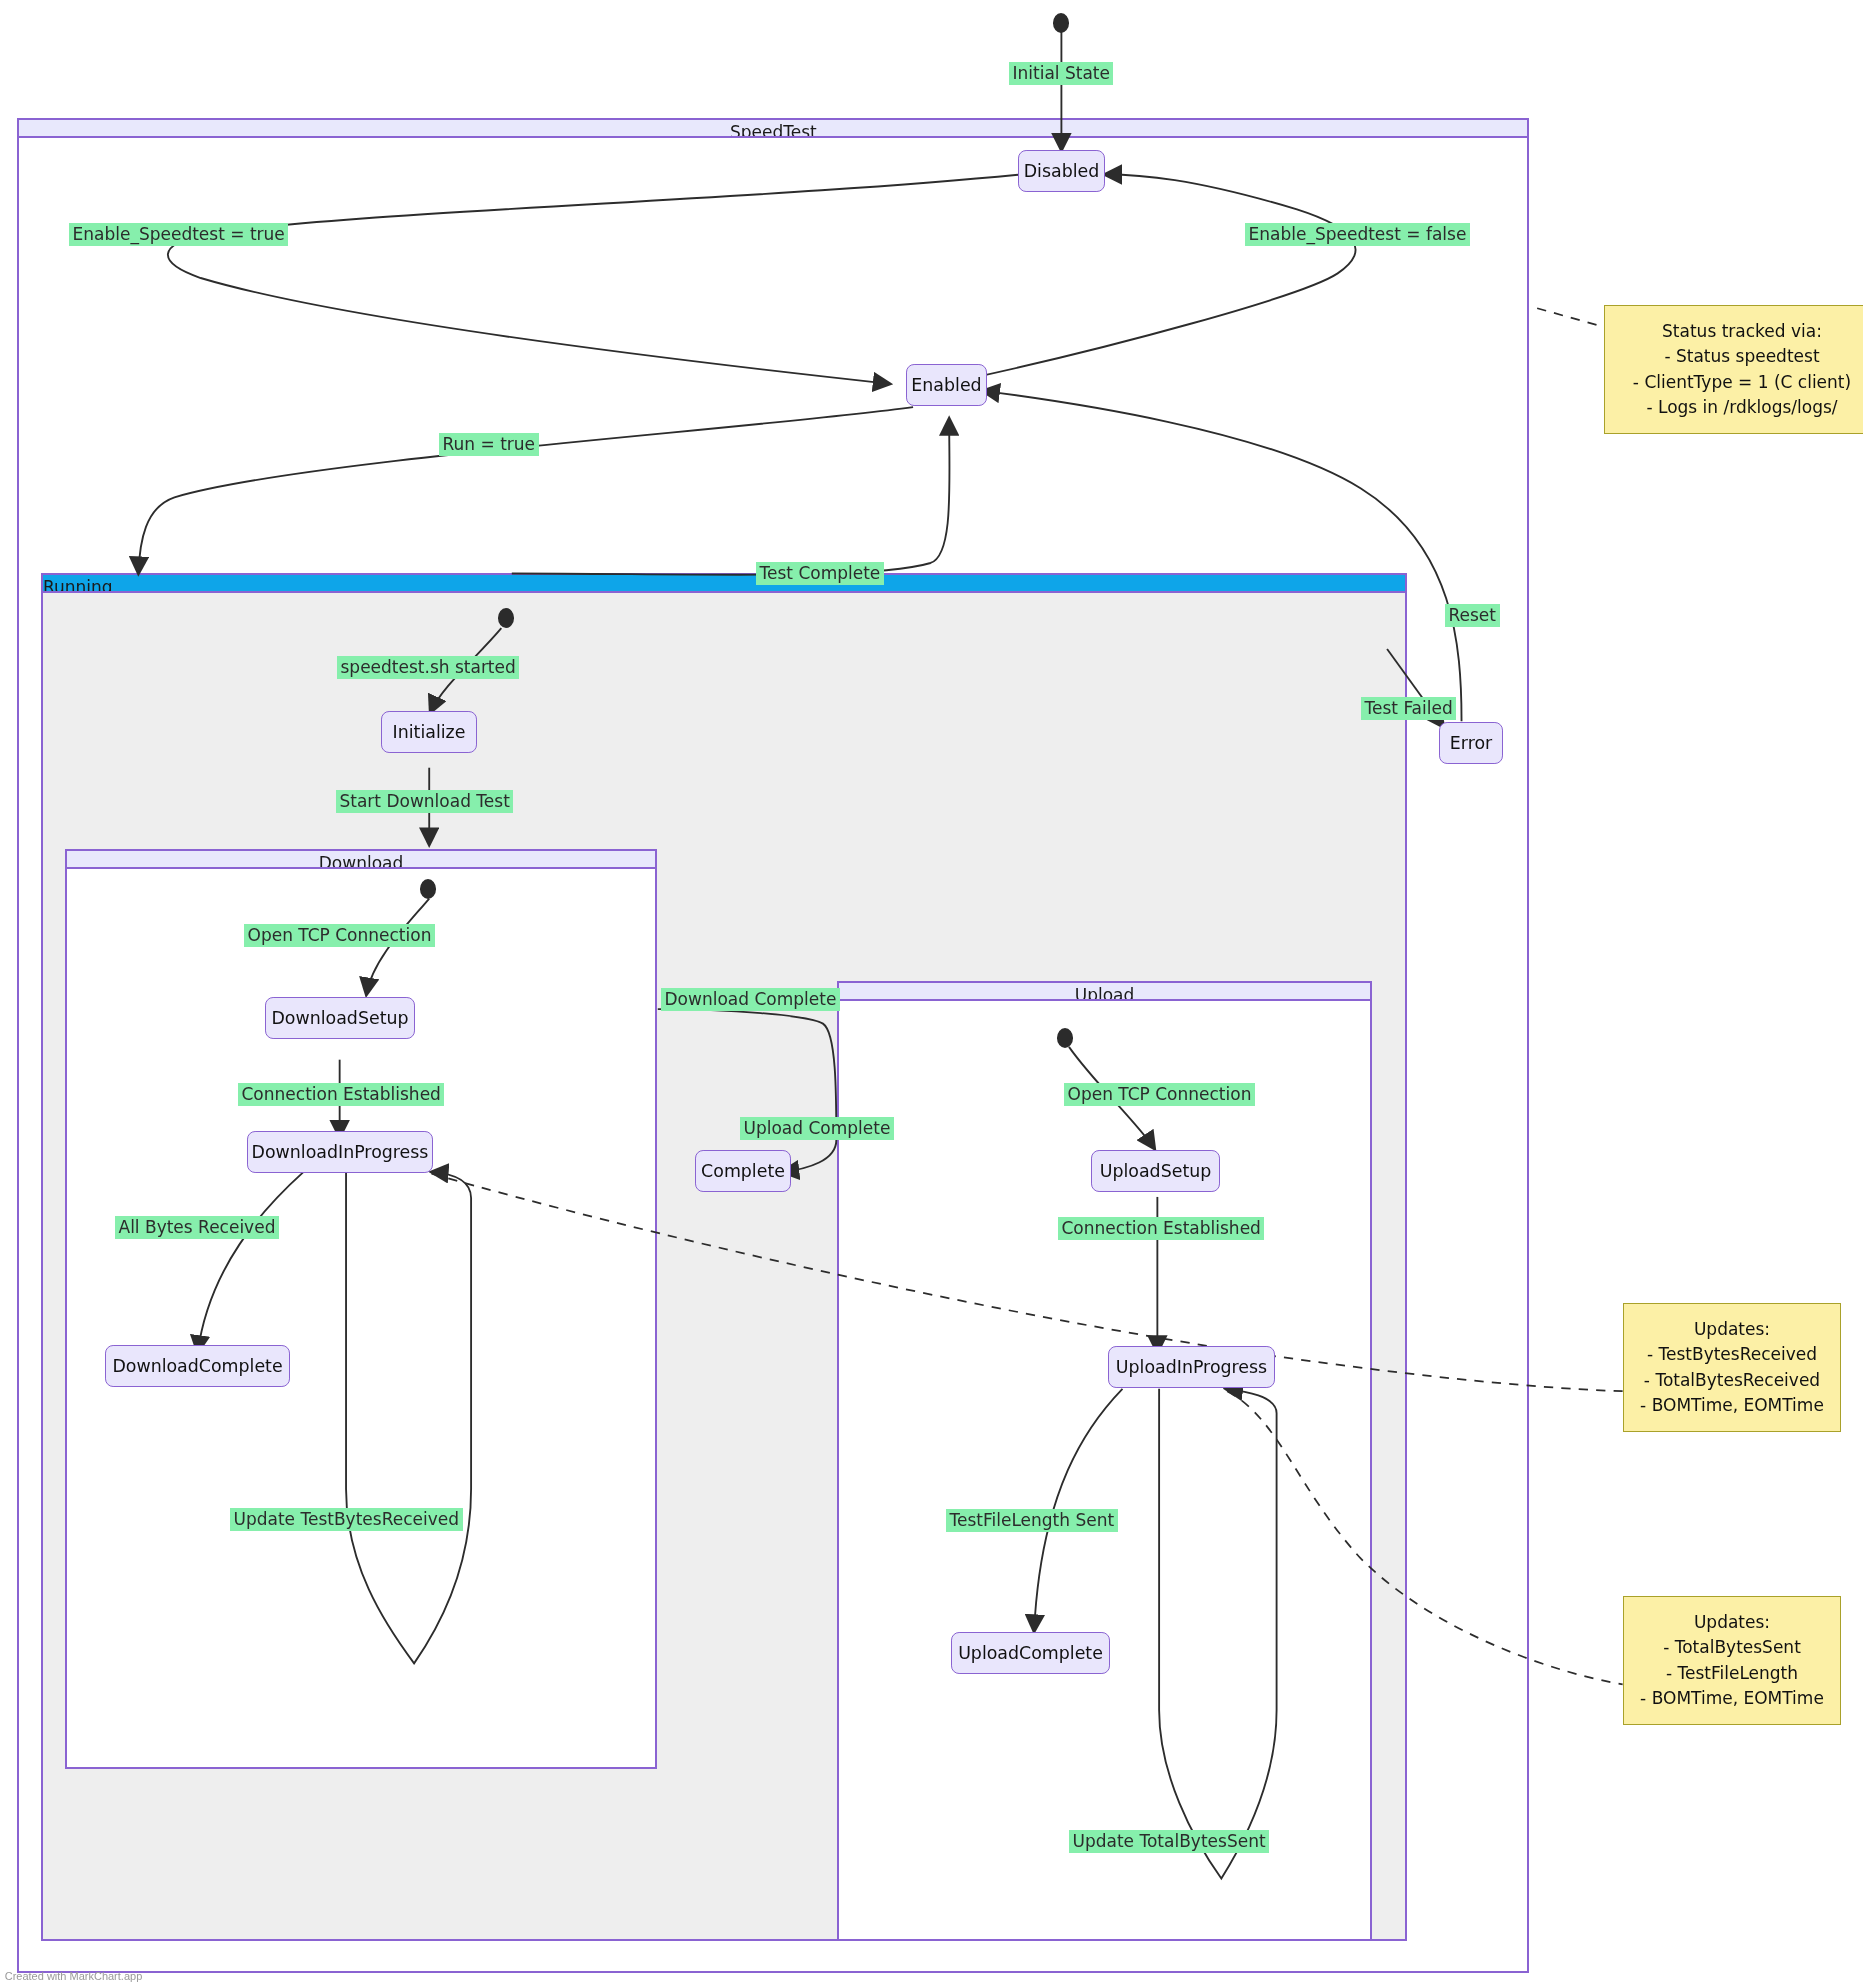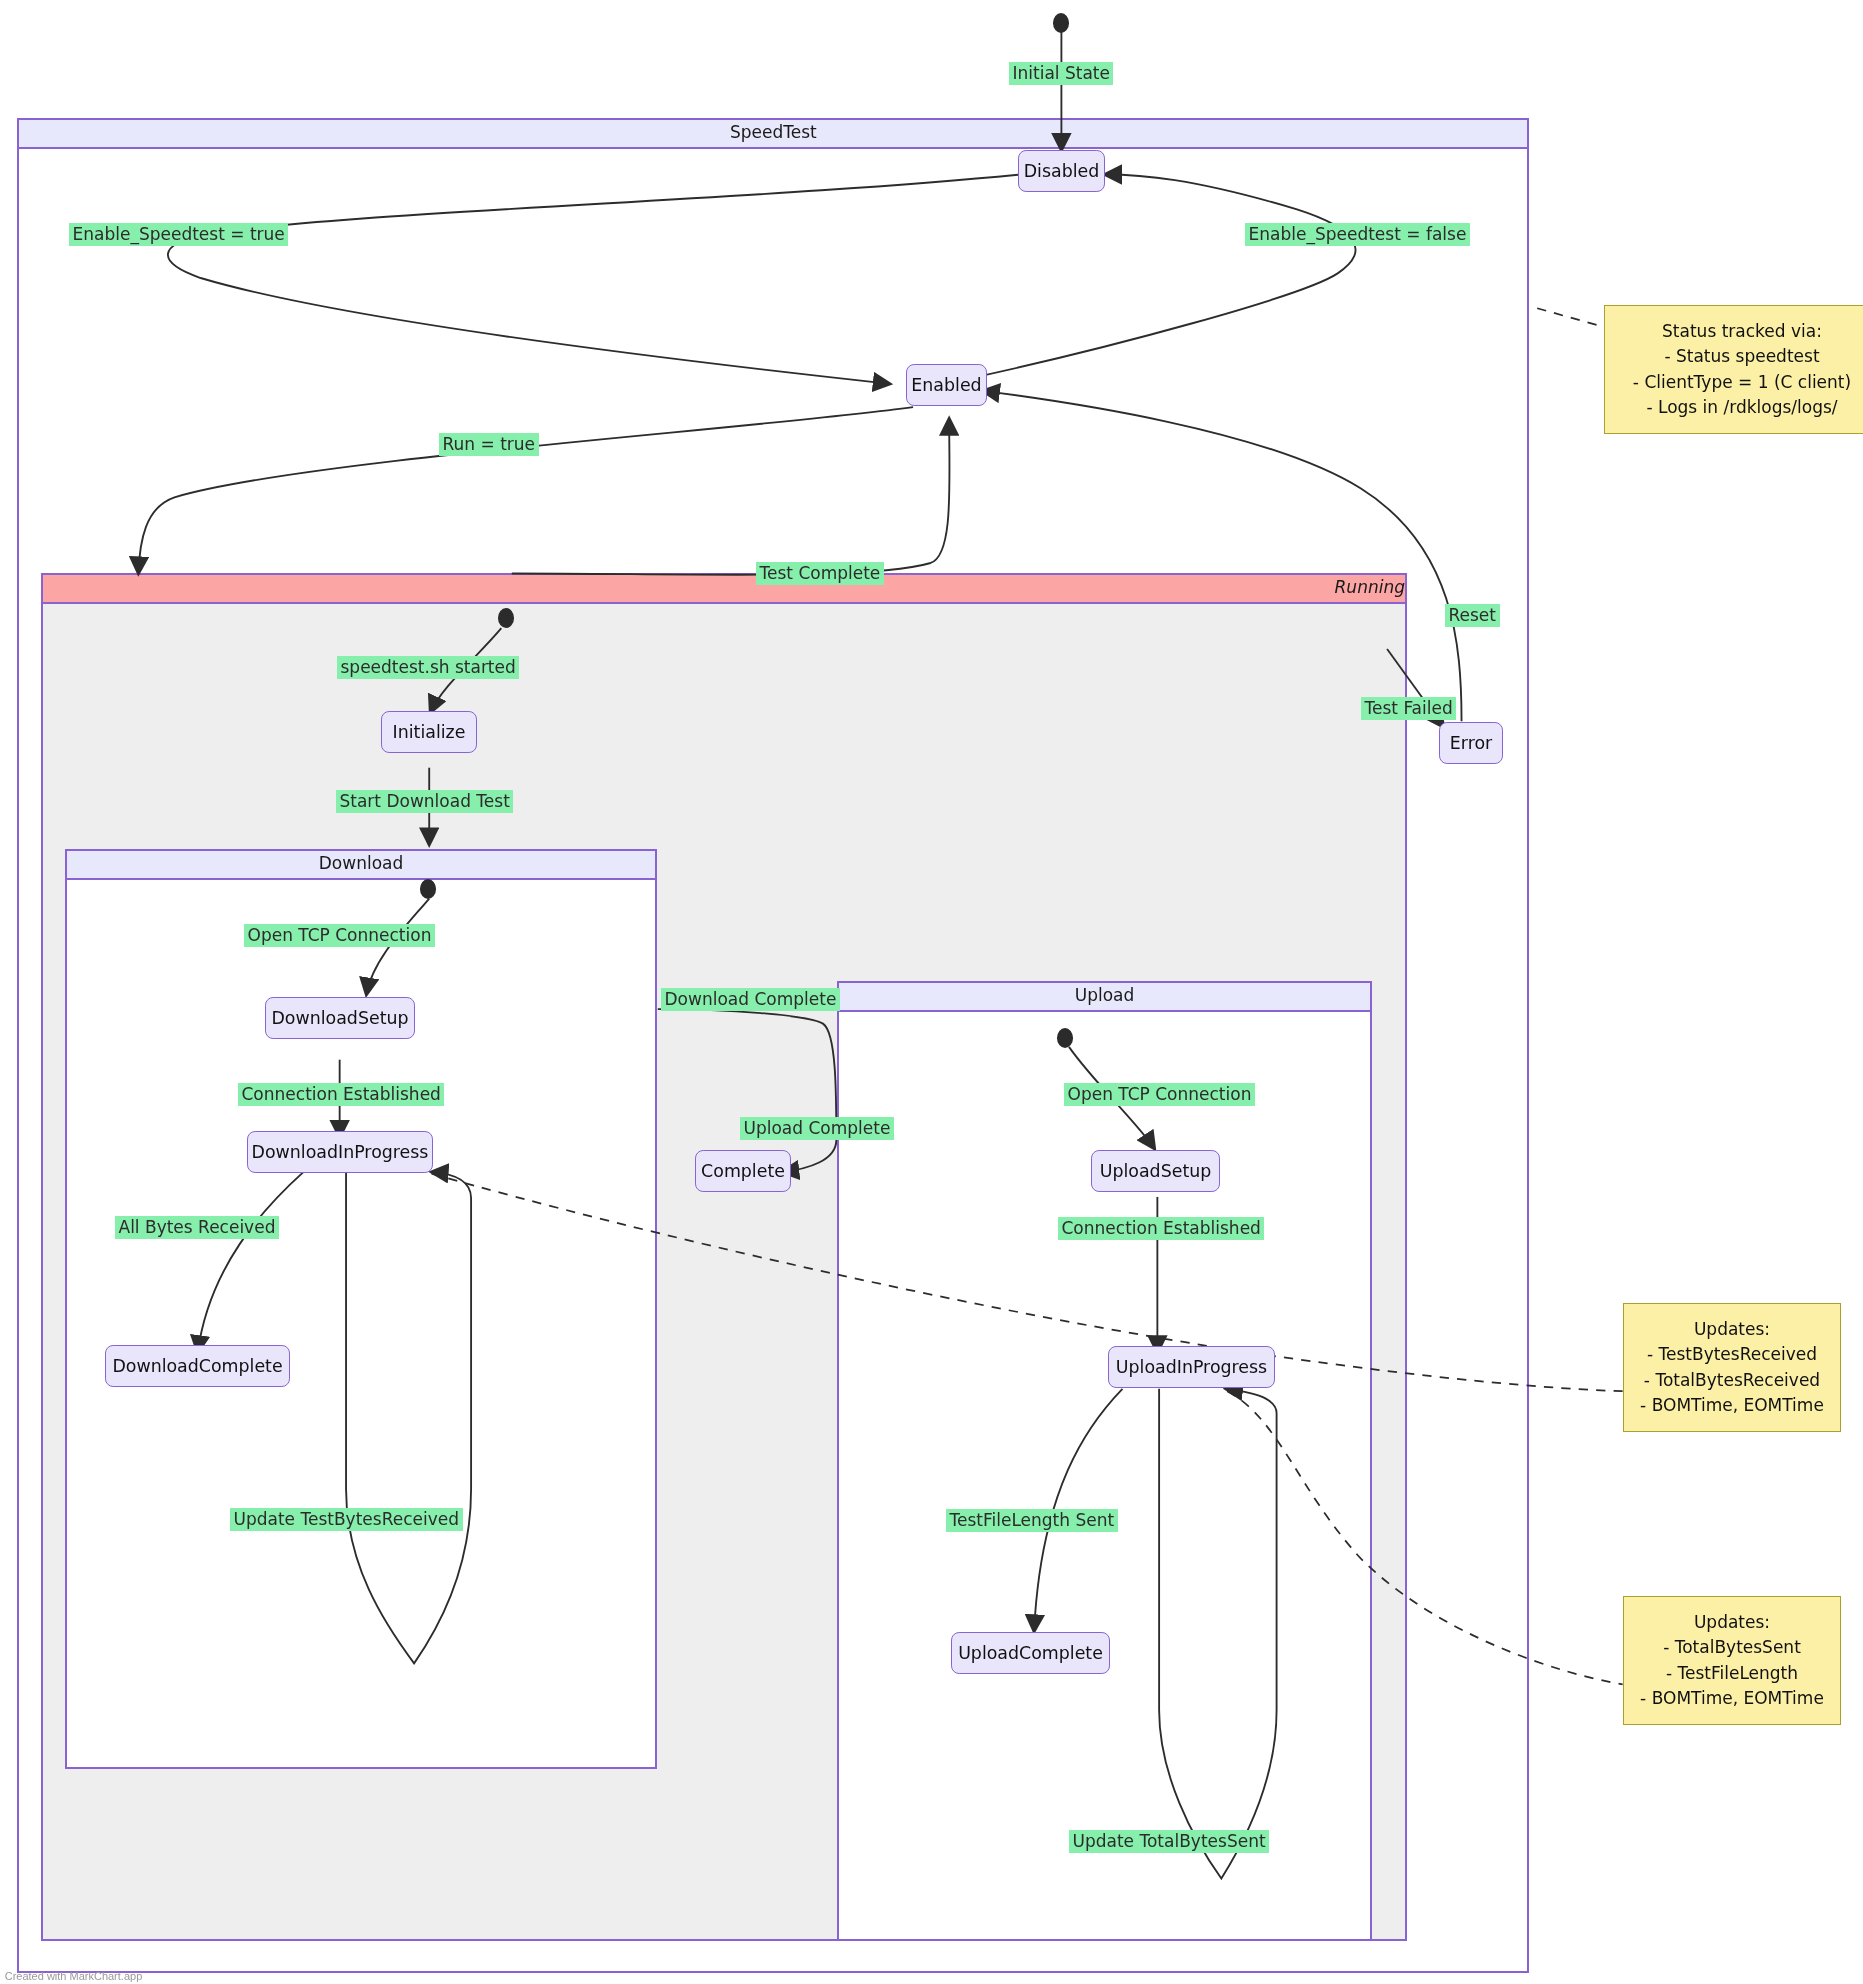--- a/index.html
+++ b/index.html
@@ -30,21 +30,21 @@
   
   .composite {
     position: absolute;
     box-sizing: border-box;
     border: 2.3px solid #8a63d2;
     background: #ffffff;
   }
   .composite.shaded { background: #eeeeee; }
   .composite-title {
     box-sizing: border-box;
-    height: 29px;
+    height: 18px;
     line-height: 25.6px;
     background: #e8e8fc;
     border-bottom: 2.3px solid #8a63d2;
     text-align: center;
     font-size: 17px;
     color: #1a1a1a;
     white-space: nowrap;
     overflow: hidden;
   }
 
@@ -114,21 +114,21 @@
 </head>
 <body>
 
 <div id="diagram-root">
 
   <div class="composite" style="left:17.4px; top:118px; width:1512px; height:1855px;">
     <div class="composite-title">SpeedTest</div>
   </div>
 
   <div class="composite shaded" style="left:41px; top:573px; width:1366px; height:1368px;">
-    <div class="composite-title" style="text-align:right; background:#fca5a5;font-style:italic;">Running</div>
+    <div class="composite-title" style="text-align:left; background:#0ea5e9;">Running</div>
   </div>
 
   <div class="composite" style="left:837px; top:981px; width:535px; height:960px; background:#ffffff;">
     <div class="composite-title">Upload</div>
   </div>
 
   <div class="composite" style="left:65px; top:849px; width:592px; height:920px; background:#ffffff;">
     <div class="composite-title">Download</div>
   </div>
 

